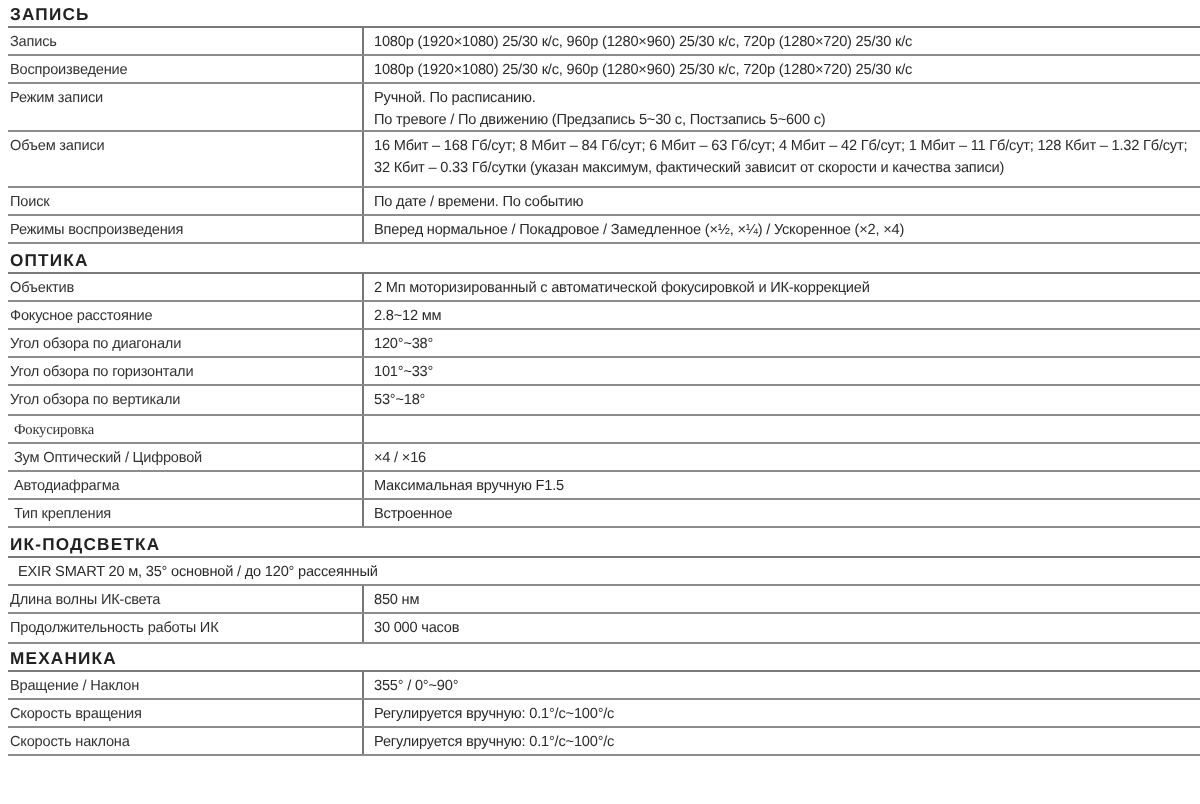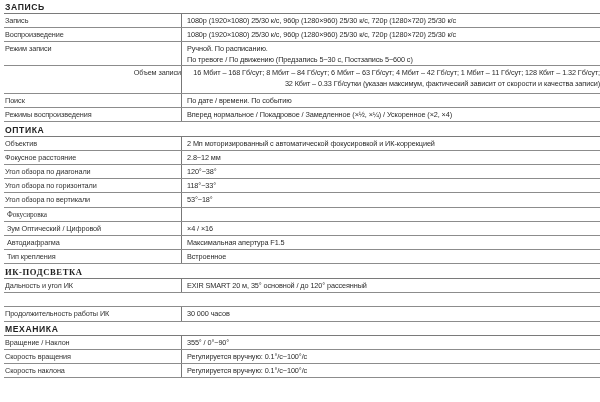--- a/index.html
+++ b/index.html
@@ -24,21 +24,21 @@
     width: 178px; flex: 0 0 178px; padding: 2px 0 1px 1px;
     border-right: 1px solid #777; box-sizing: border-box;
     color: #333;
   }
   .row .v {
     flex: 1; padding: 2px 0 1px 5px; box-sizing: border-box;
     white-space: pre-line; color: #2b2b2b;
   }
   .row.h14 { height: 14px; }
   .row.h24 { height: 24px; }
-  .row.h28 { height: 28px; text-align: right; }
+  .row.h28 { height: 28px; }
   .row.h15 { height: 15px; }
 </style>
 </head>
 <body>
 
 <div class="sheet">
 
   <div class="section-title">ЗАПИСЬ</div>
   <div class="row h14">
     <div class="k">Запись</div>
@@ -75,48 +75,49 @@
   <div class="row h14">
     <div class="k">Фокусное расстояние</div>
     <div class="v">2.8~12 мм</div>
   </div>
   <div class="row h14">
     <div class="k">Угол обзора по диагонали</div>
     <div class="v">120°~38°</div>
   </div>
   <div class="row h14">
     <div class="k">Угол обзора по горизонтали</div>
-    <div class="v">118°~33°</div>
+    <div class="v">101°~33°</div>
   </div>
   <div class="row h15">
     <div class="k">Угол обзора по вертикали</div>
     <div class="v">53°~18°</div>
   </div>
   <div class="row h14">
     <div class="k" style="padding-left:3px;font-family:Liberation Serif, serif;">Фокусировка</div>
   </div>
   <div class="row h14">
     <div class="k" style="padding-left:3px;">Зум Оптический / Цифровой</div>
     <div class="v">×4 / ×16</div>
   </div>
   <div class="row h14">
     <div class="k" style="padding-left:3px;">Автодиафрагма</div>
-    <div class="v">Максимальная апертура F1.5</div>
+    <div class="v">Максимальная вручную F1.5</div>
   </div>
   <div class="row h14">
     <div class="k" style="padding-left:3px;">Тип крепления</div>
     <div class="v">Встроенное</div>
   </div>
 
-  <div class="section-title" style="height:15px;line-height:16px;font-family:Liberation Serif, serif;">ИК-ПОДСВЕТКА</div>
+  <div class="section-title" style="height:15px;line-height:16px;">ИК-ПОДСВЕТКА</div>
   <div class="row h14">
-    <div class="k">Дальность и угол ИК</div>
     <div class="v">EXIR SMART 20 м, 35° основной / до 120° рассеянный</div>
   </div>
   <div class="row h14">
+    <div class="k">Длина волны ИК-света</div>
+    <div class="v">850 нм</div>
   </div>
   <div class="row h15">
     <div class="k">Продолжительность работы ИК</div>
     <div class="v">30 000 часов</div>
   </div>
 
   <div class="section-title">МЕХАНИКА</div>
   <div class="row h14">
     <div class="k">Вращение / Наклон</div>
     <div class="v">355° / 0°~90°</div>

